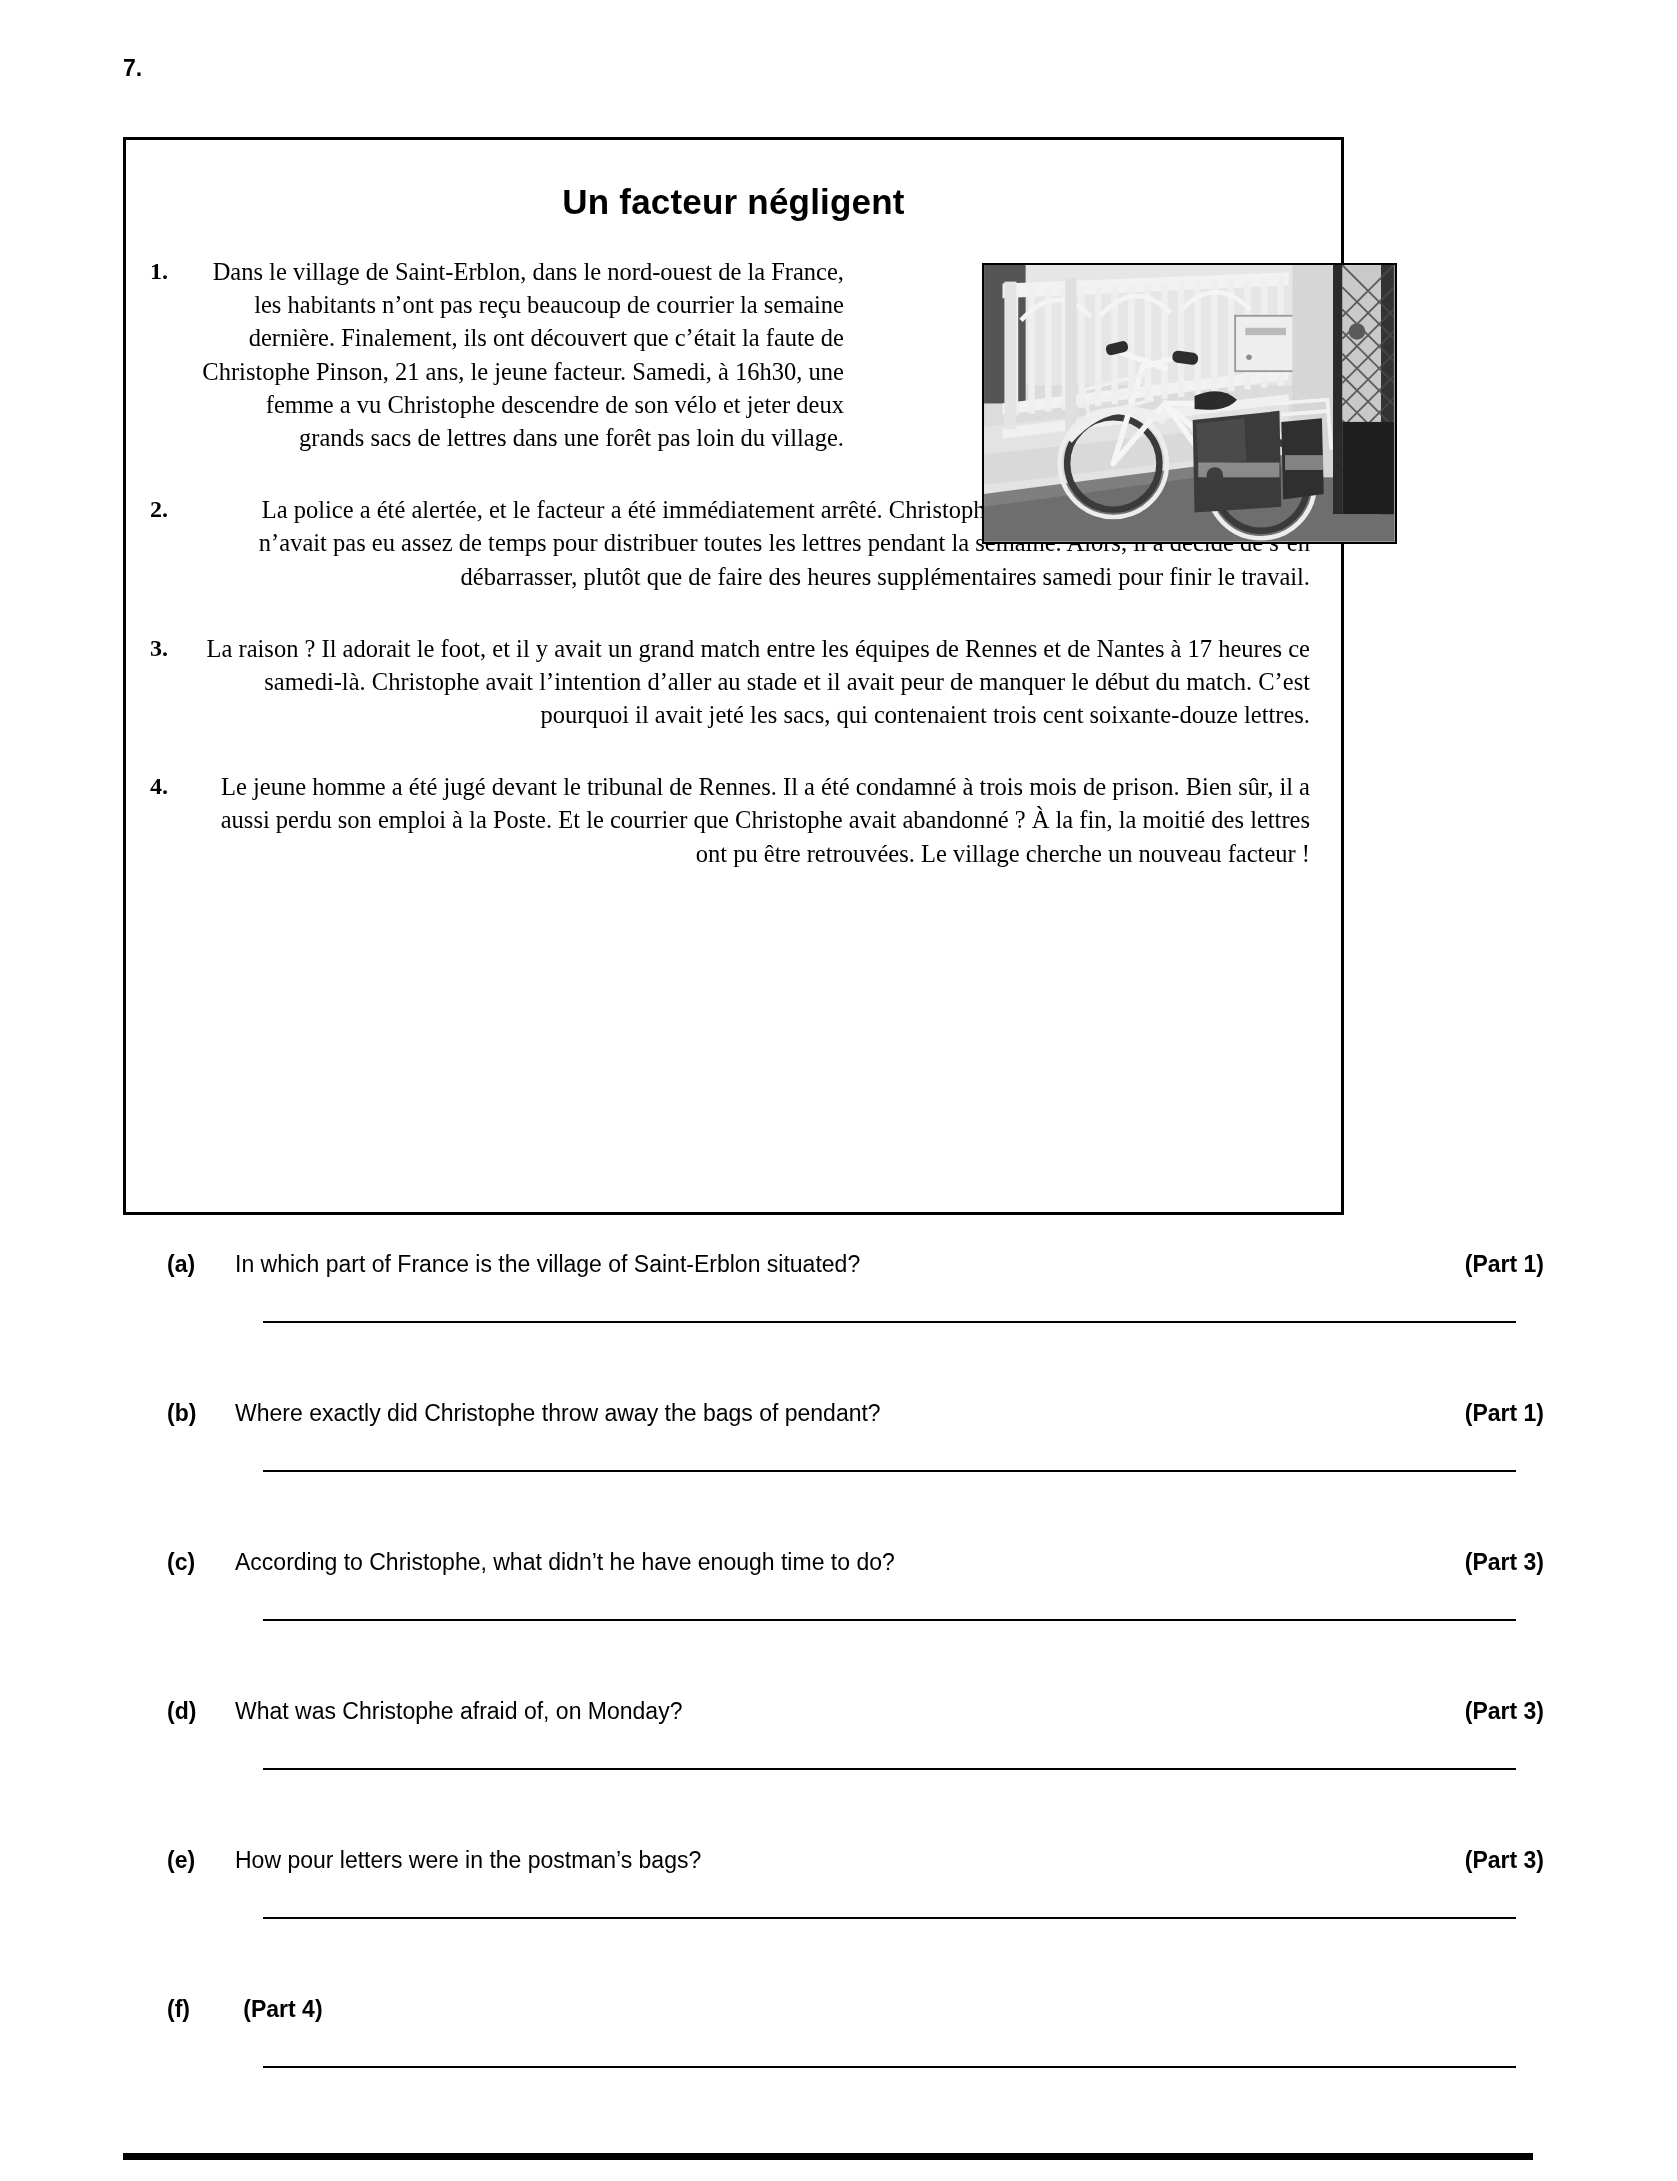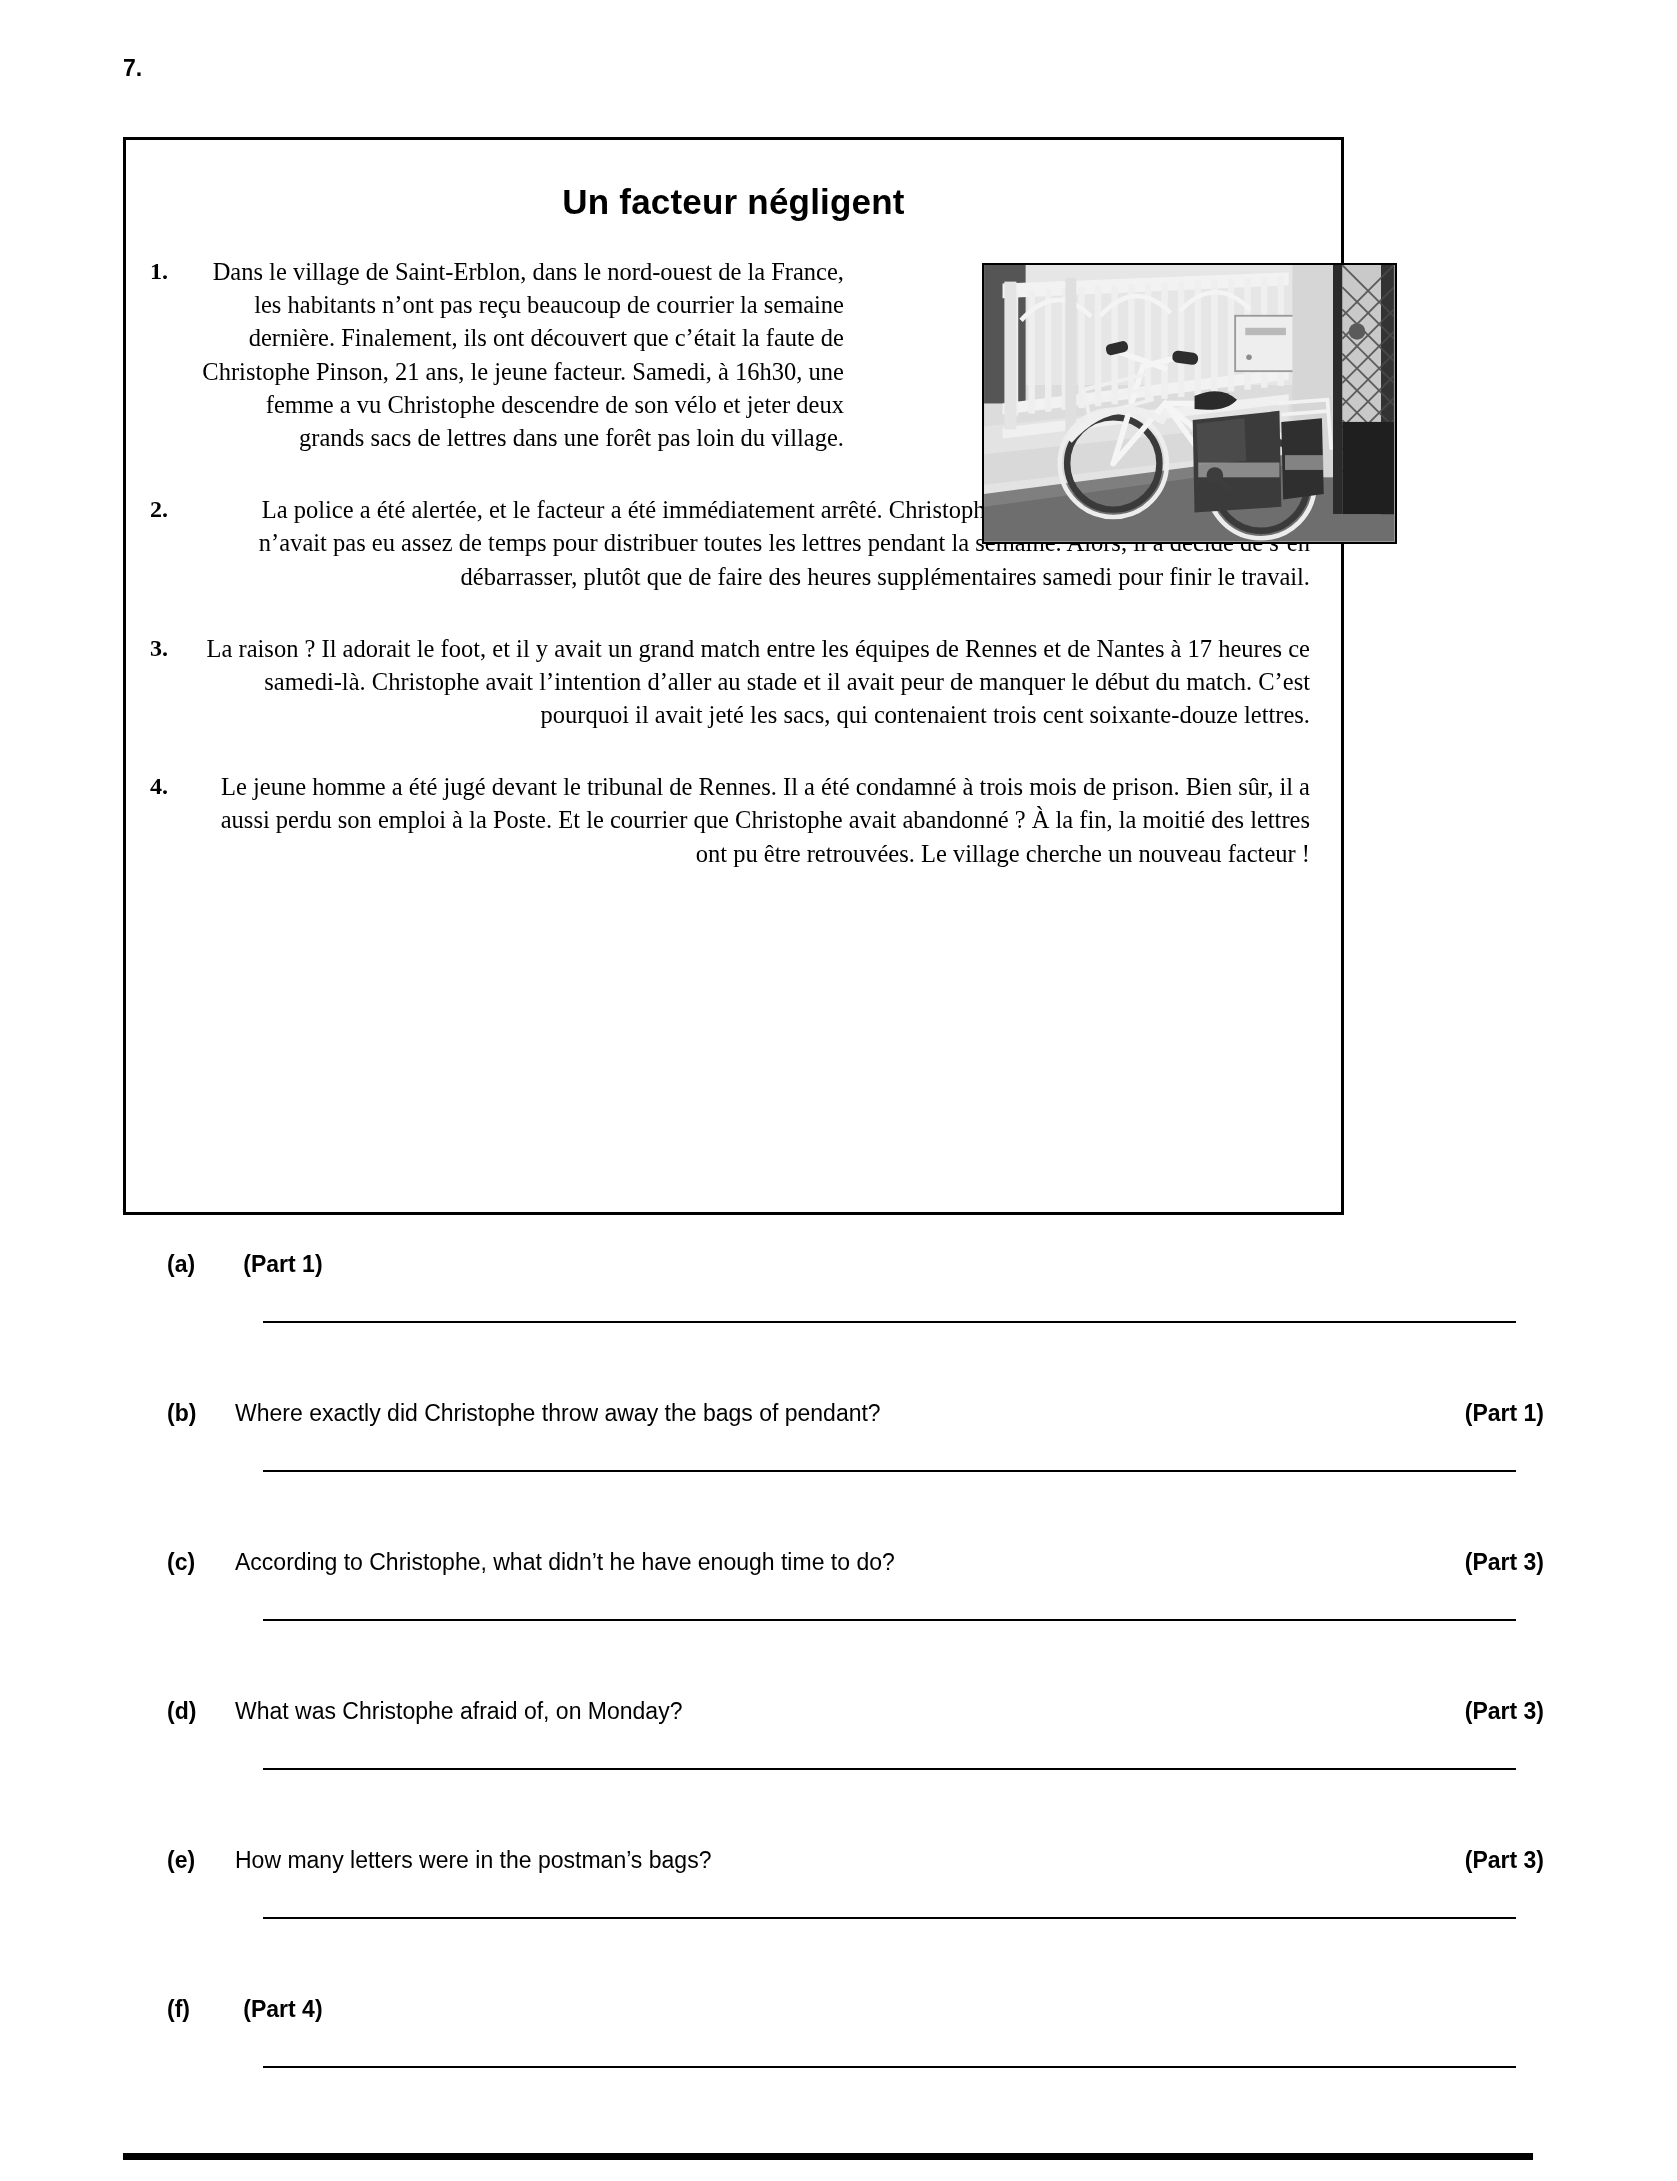--- a/index.html
+++ b/index.html
@@ -336,20 +336,21 @@
 
       <path d="M92 190 q48 -54 104 -20" stroke="#efefef" stroke-width="8" fill="none"></path>
     </svg>
   </div>
 
   <div class="questions">
 
     <div class="qitem">
       <div class="qrow">
         <span class="q-label">(a)</span>
+        <span class="q-body">In which part of France is the village of Saint-Erblon situated?</span>
         <span class="q-part">(Part 1)</span>
       </div>
       <div class="answer-line"></div>
     </div>
 
     <div class="qitem">
       <div class="qrow">
         <span class="q-label">(b)</span>
         <span class="q-body">Where exactly did Christophe throw away the bags of pendant?</span>
         <span class="q-part">(Part 1)</span>
@@ -371,21 +372,21 @@
         <span class="q-label">(d)</span>
         <span class="q-body">What was Christophe afraid of, on Monday?</span>
         <span class="q-part">(Part 3)</span>
       </div>
       <div class="answer-line"></div>
     </div>
 
     <div class="qitem">
       <div class="qrow">
         <span class="q-label">(e)</span>
-        <span class="q-body">How many letters were in the postman’s bags?</span>
+        <span class="q-body">How pour letters were in the postman’s bags?</span>
         <span class="q-part">(Part 3)</span>
       </div>
       <div class="answer-line"></div>
     </div>
 
     <div class="qitem">
       <div class="qrow">
         <span class="q-label">(f)</span>
         <span class="q-part">(Part 4)</span>
       </div>

